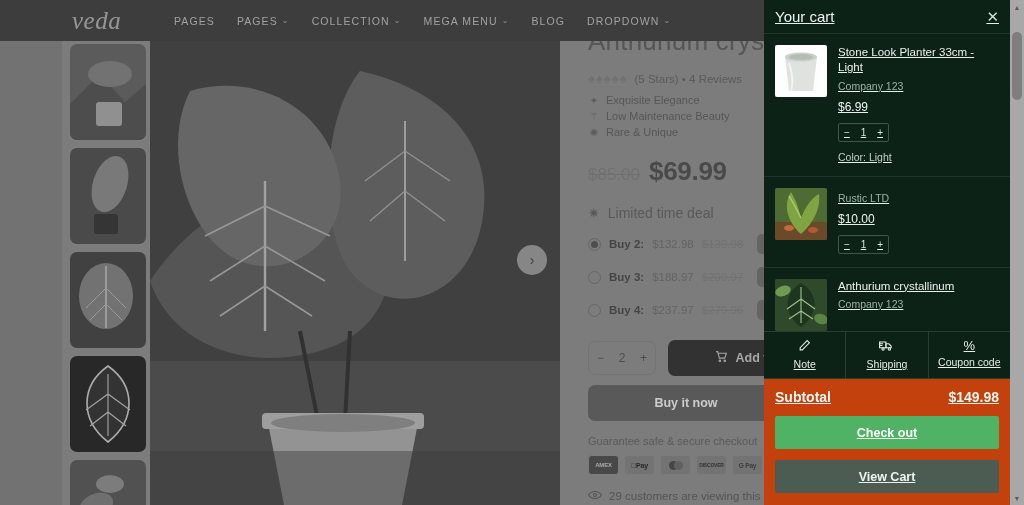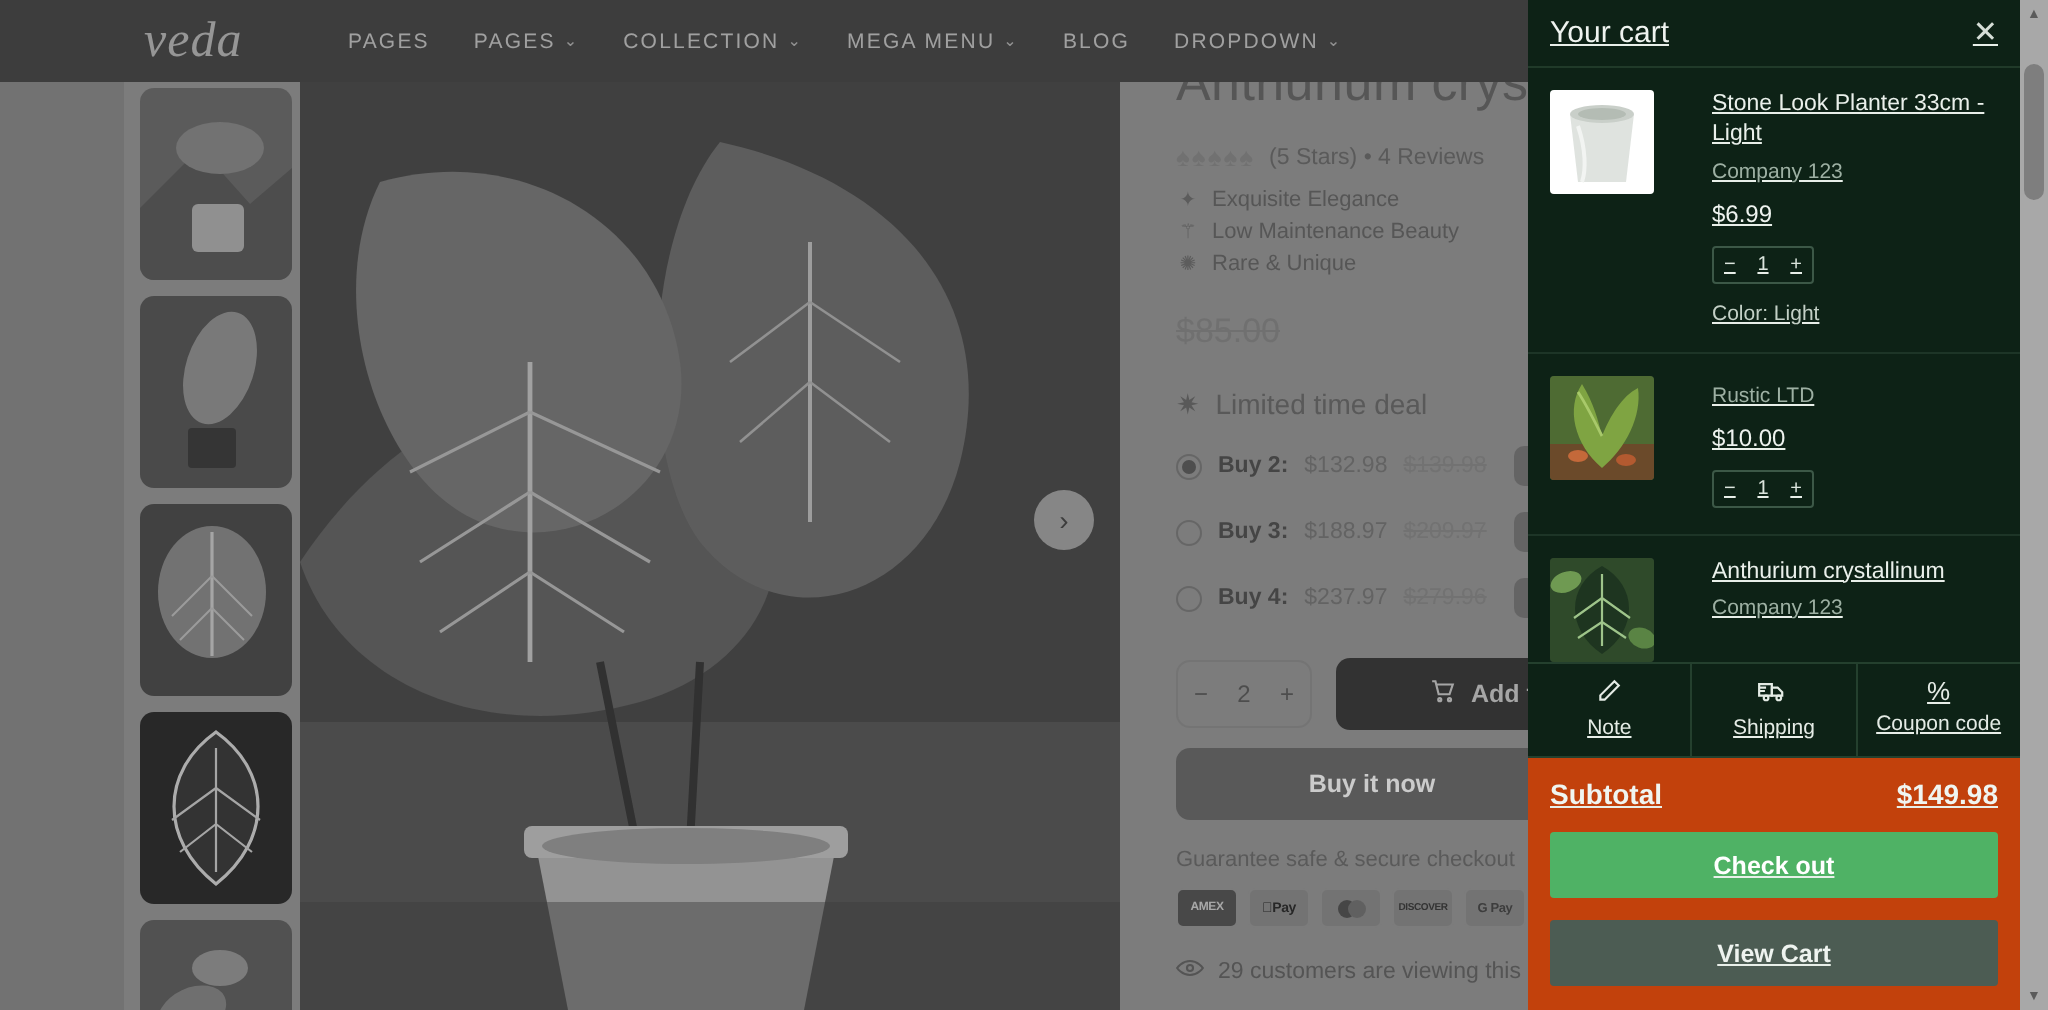--- a/index.html
+++ b/index.html
@@ -106,21 +106,21 @@
     position: absolute; right: 14px; top: 0; width: 246px; height: 505px; z-index: 20;
     background: #0d2216; color: #e8efe9; display: flex; flex-direction: column;
     font-size: 12px;
     text-decoration: underline;
   }
   .cart-head { height: 34px; flex: none; display: flex; align-items: center; justify-content: space-between; padding: 0 11px; border-bottom: 1px solid #203a29; }
   .cart-title { font-size: 15px; color: #eef3ef; }
   .close-x { font-size: 15px; color: #d5ded7; line-height: 1; }
 
   .cart-items { flex: 1; overflow: hidden; position: relative; }
-  .citem { display: flex; gap: 29px; padding: 11px 11px 13px 11px; border-bottom: 1px solid #1d3527; }
+  .citem { display: flex; gap: 11px; padding: 11px 11px 13px 11px; border-bottom: 1px solid #1d3527; }
   .citem-img { width: 52px; height: 52px; flex: none; border-radius: 2px; overflow: hidden; background: #2b3f31; }
   .citem-img svg { display: block; width: 100%; height: 100%; }
   .citem-info { flex: 1; min-width: 0; }
   .citem-name { font-size: 11.5px; line-height: 1.33; color: #eaf0eb; }
   .citem-vendor { font-size: 10.5px; color: #9db0a3; margin-top: 4px; }
   .citem-price { font-size: 12px; color: #eef3ef; margin-top: 8px; }
   .citem-qty { margin-top: 9px; width: 51px; height: 19px; border: 1px solid #3c5847; border-radius: 2px; display: flex; align-items: center; justify-content: space-between; padding: 0 5px; }
   .citem-qty span { font-size: 10px; color: #dbe5dd; }
   .citem-opt { font-size: 10.5px; color: #c3d0c6; margin-top: 9px; }
 
@@ -232,20 +232,21 @@
           <span>Low Maintenance Beauty</span>
         </div>
         <div class="bullet">
           <span class="bi">✺</span>
           <span>Rare &amp; Unique</span>
         </div>
       </div>
 
       <div class="price-row">
         <span class="price-old">$85.00</span>
+        <span class="price-new">$69.99</span>
       </div>
 
       <div class="deal-head">
         <span>✷</span>
         <span>Limited time deal</span>
       </div>
 
       <div class="deal-row">
         <span class="radio on"></span>
         <span class="deal-label">Buy 2:</span>

